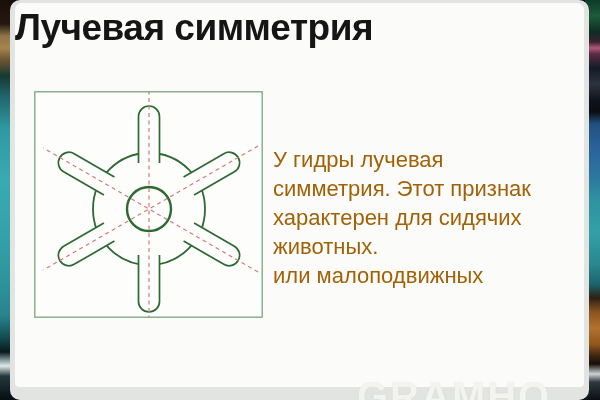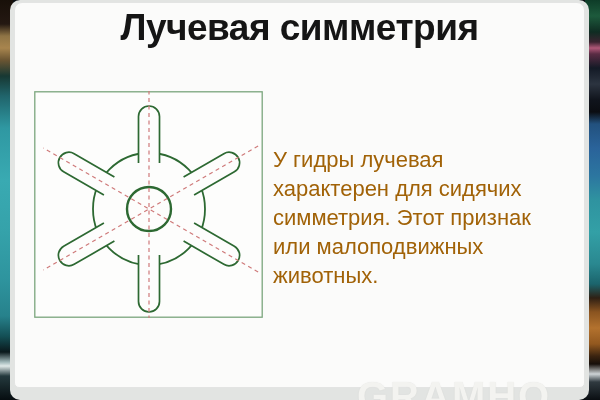--- a/index.html
+++ b/index.html
@@ -35,21 +35,20 @@
   }
   
   .slide{
     position:absolute;left:14px;top:2px;width:571px;height:386px;
     background:#fbfbfa;border-radius:8px 8px 5px 5px;
     border:1px solid #e3e4e3;box-sizing:border-box;
     z-index:3;
   }
   .slide-title{
     position:absolute;left:0;right:0;top:4px;
-    text-align:center;
     font-size:37px;font-weight:bold;letter-spacing:-0.5px;
     color:#151515;margin:0;
   }
   .diagram-wrap{
     position:absolute;left:19px;top:88px;width:229px;height:227px;
   }
   .body-text{
     position:absolute;left:258px;top:142px;width:300px;
     font-size:22px;line-height:29px;color:#a16207;
   }
@@ -82,20 +81,20 @@
         <path d="M -10.5 -46 L -10.5 -92.5 A 10.5 10.5 0 0 1 10.5 -92.5 L 10.5 -46" fill="#fdfdfc" stroke="#2d6932" stroke-width="1.7" stroke-linecap="butt" transform="translate(115 118) rotate(300)"></path>
         <circle cx="115" cy="118" r="22" fill="#fdfdfc" stroke="#2d6932" stroke-width="2.4"></circle>
         <line x1="0" y1="-126" x2="0" y2="122" stroke="#cf7a7a" stroke-width="1.2" stroke-dasharray="4 3.5" transform="translate(115 118) rotate(0)"></line>
         <line x1="0" y1="-126" x2="0" y2="122" stroke="#cf7a7a" stroke-width="1.2" stroke-dasharray="4 3.5" transform="translate(115 118) rotate(60)"></line>
         <line x1="0" y1="-126" x2="0" y2="122" stroke="#cf7a7a" stroke-width="1.2" stroke-dasharray="4 3.5" transform="translate(115 118) rotate(120)"></line>
       </svg>
   </div>
 
   <div class="body-text">
       <div>У гидры лучевая</div>
+      <div>симметрия. Этот признак</div>
       <div>характерен для сидячих</div>
-      <div>симметрия. Этот признак</div>
+      <div>животных.</div>
       <div>или малоподвижных</div>
-      <div>животных.</div>
     </div>
 
   <div class="watermark">GRAMHO</div>
 </div>
 
 </body></html>

